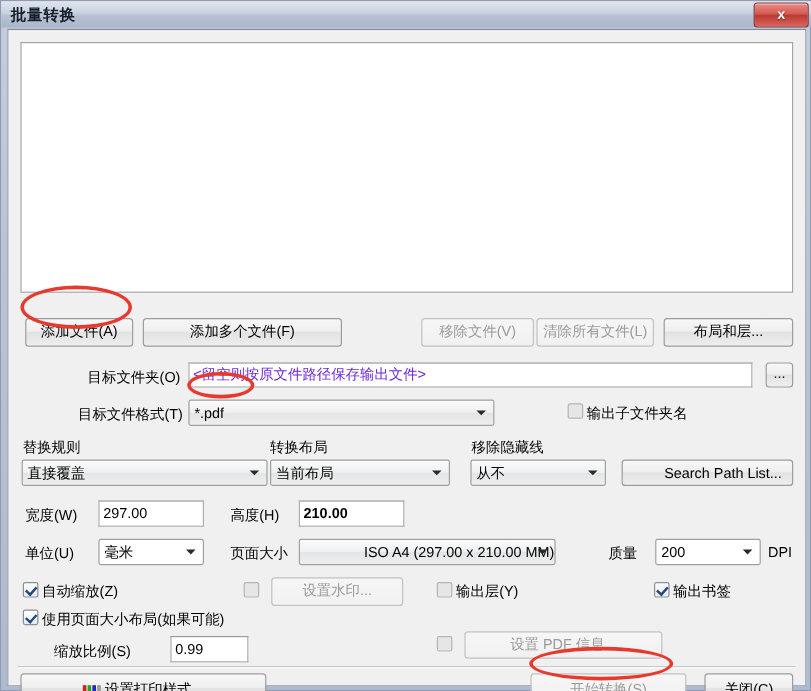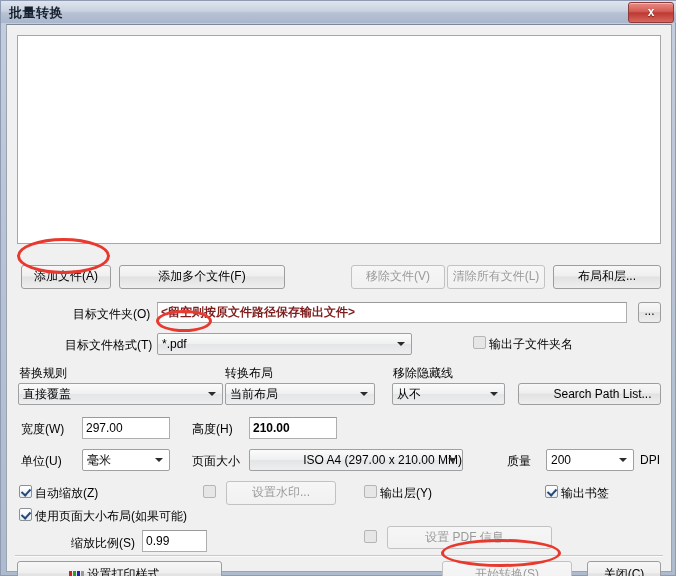--- a/index.html
+++ b/index.html
@@ -92,21 +92,21 @@
     background: #fff;
     border: 1px solid #aeaeae;
     border-top-color: #9a9a9a;
     font-size: 12px;
     line-height: 19px;
     padding: 0 3px;
     color: #000;
     overflow: hidden;
     white-space: nowrap;
   }
-  .tf.placeholder { color: #7f1d1d; font-weight: bold; }
+  .tf.placeholder { color: #6d28d9; }
   
   .combo {
     position: absolute;
     box-sizing: border-box;
     border: 1px solid #a0a0a0;
     border-radius: 2px;
     font-size: 12px;
     line-height: 20px;
     padding-left: 4px;
     cursor: pointer;
@@ -263,21 +263,21 @@
 
     <div class="cb dis" style="left:357px; top:460px;"></div>
     <div class="lbl" style="left:373px; top:460px;">输出层(Y)</div>
 
     <div class="cb checked" style="left:538px; top:460px;"></div>
     <div class="lbl" style="left:554px; top:460px;">输出书签</div>
 
     <div class="cb checked" style="left:12px; top:483px;"></div>
     <div class="lbl" style="left:28px; top:483px;">使用页面大小布局(如果可能)</div>
 
-    <div class="lbl" style="left:64px; top:510px;text-align:right;">缩放比例(S)</div>
+    <div class="lbl" style="left:38px; top:510px;text-align:right;">缩放比例(S)</div>
     <div class="tf" style="left:135px; top:505px; width:65px; height:22px; line-height:20px;">0.99</div>
 
     <div class="cb dis" style="left:357px; top:505px;"></div>
     <div class="btn disabled" style="left:380px; top:501px; width:165px; height:23px; line-height:21px;">设置 PDF 信息...</div>
 
     <div class="hsep" style="left:8px; top:530px; width:648px;"></div>
 
     <div class="btn" style="left:10px; top:536px; width:205px; height:26px; line-height:24px;">
       <span class="bars" style="position:relative; top:2px; margin-right:2px; display:inline-block; vertical-align:middle;">
         <i style="left:0px;  background:#d41f1f;"></i>

